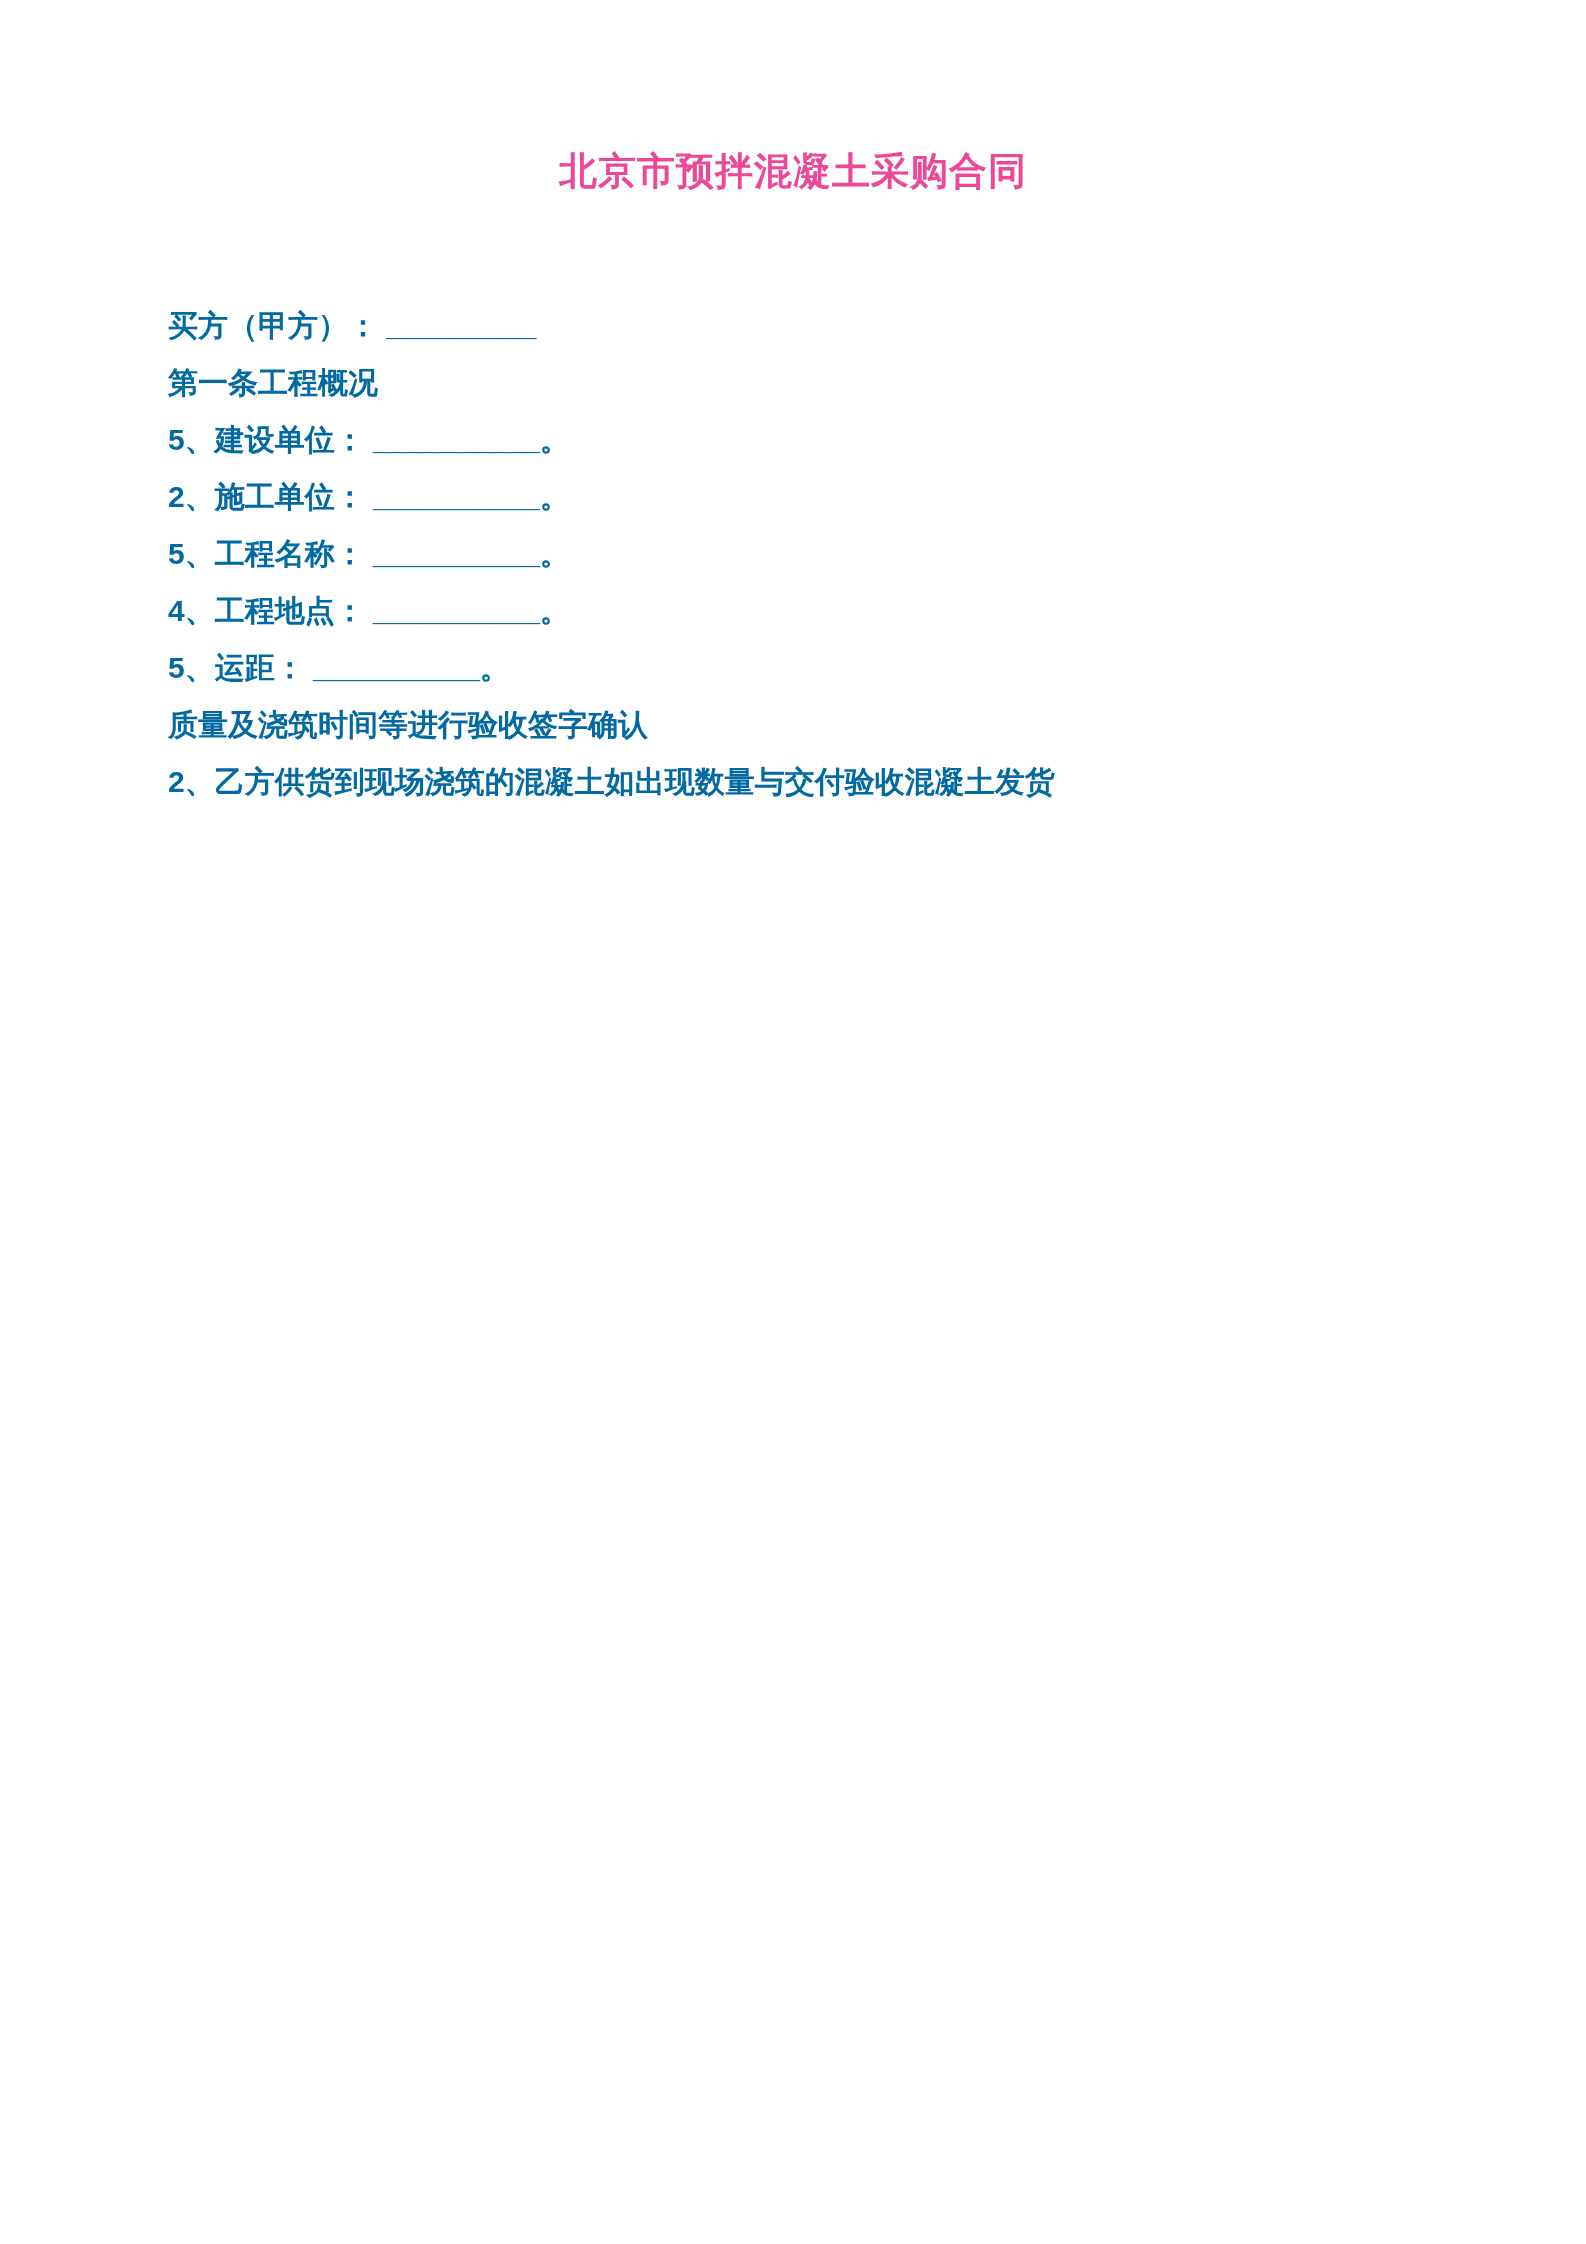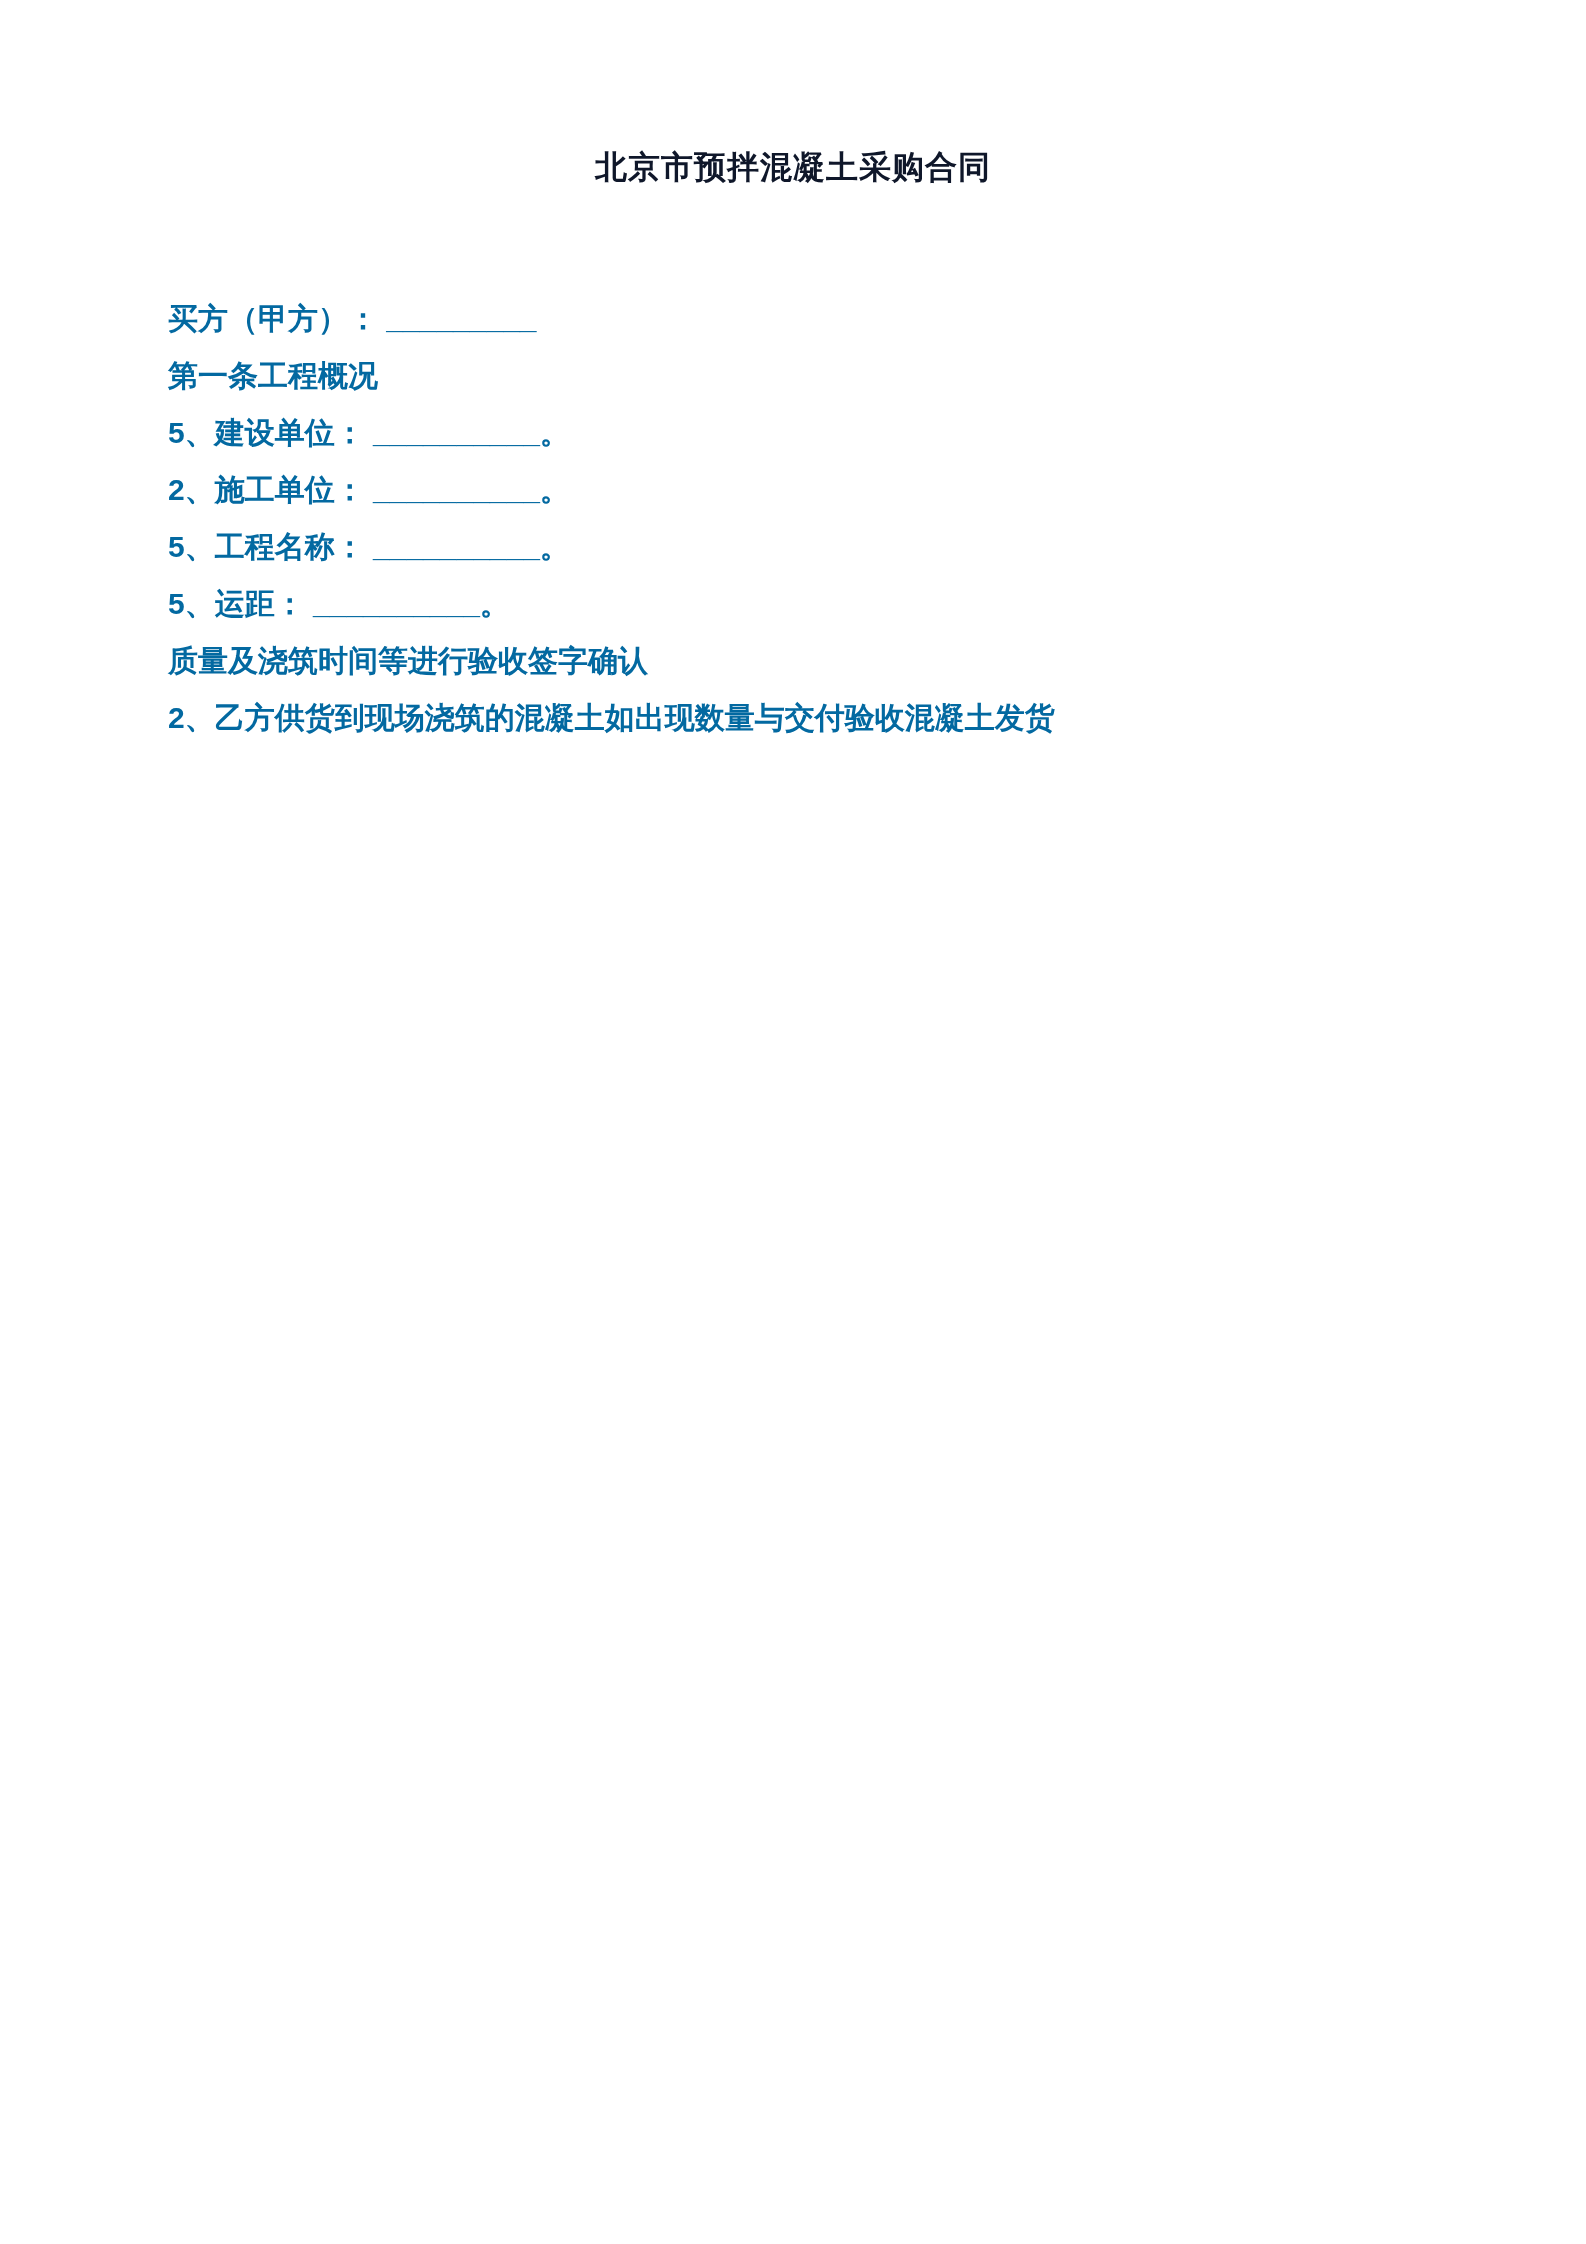--- a/index.html
+++ b/index.html
@@ -15,23 +15,23 @@
     background: #ffffff;
     box-sizing: border-box;
     padding: 146px 168px 0 168px;
     font-family: "Liberation Sans", "DejaVu Sans", sans-serif;
     color: #222222;
     overflow: hidden;
   }
   .doc-title {
     margin: 0 0 100px 0;
     text-align: center;
-    font-size: 32px;
+    font-size: 38px;
     font-weight: 700;
-    color: #0f172a;
+    color: #ec4899;
     letter-spacing: 1px;
   }
   .para {
     margin: 0;
     font-size: 30px;
     font-weight: 700;
     line-height: 57px;
     text-align: justify;
     text-justify: inter-ideograph;
     word-break: break-all;
@@ -45,16 +45,17 @@
 <body>
 
 <div class="page">
   <h1 class="doc-title">北京市预拌混凝土采购合同</h1>
 
   <p class="para field-line">买方（甲方）： _________</p>
   <p class="para">第一条工程概况</p>
   <p class="para field-line">5、建设单位： __________。</p>
   <p class="para field-line">2、施工单位： __________。</p>
   <p class="para field-line">5、工程名称： __________。</p>
+  <p class="para field-line">4、工程地点： __________。</p>
   <p class="para field-line">5、运距： __________。</p>
   <p class="para">质量及浇筑时间等进行验收签字确认</p>
   <p class="para">2、乙方供货到现场浇筑的混凝土如出现数量与交付验收混凝土发货</p>
 </div>
 
 </body></html>

